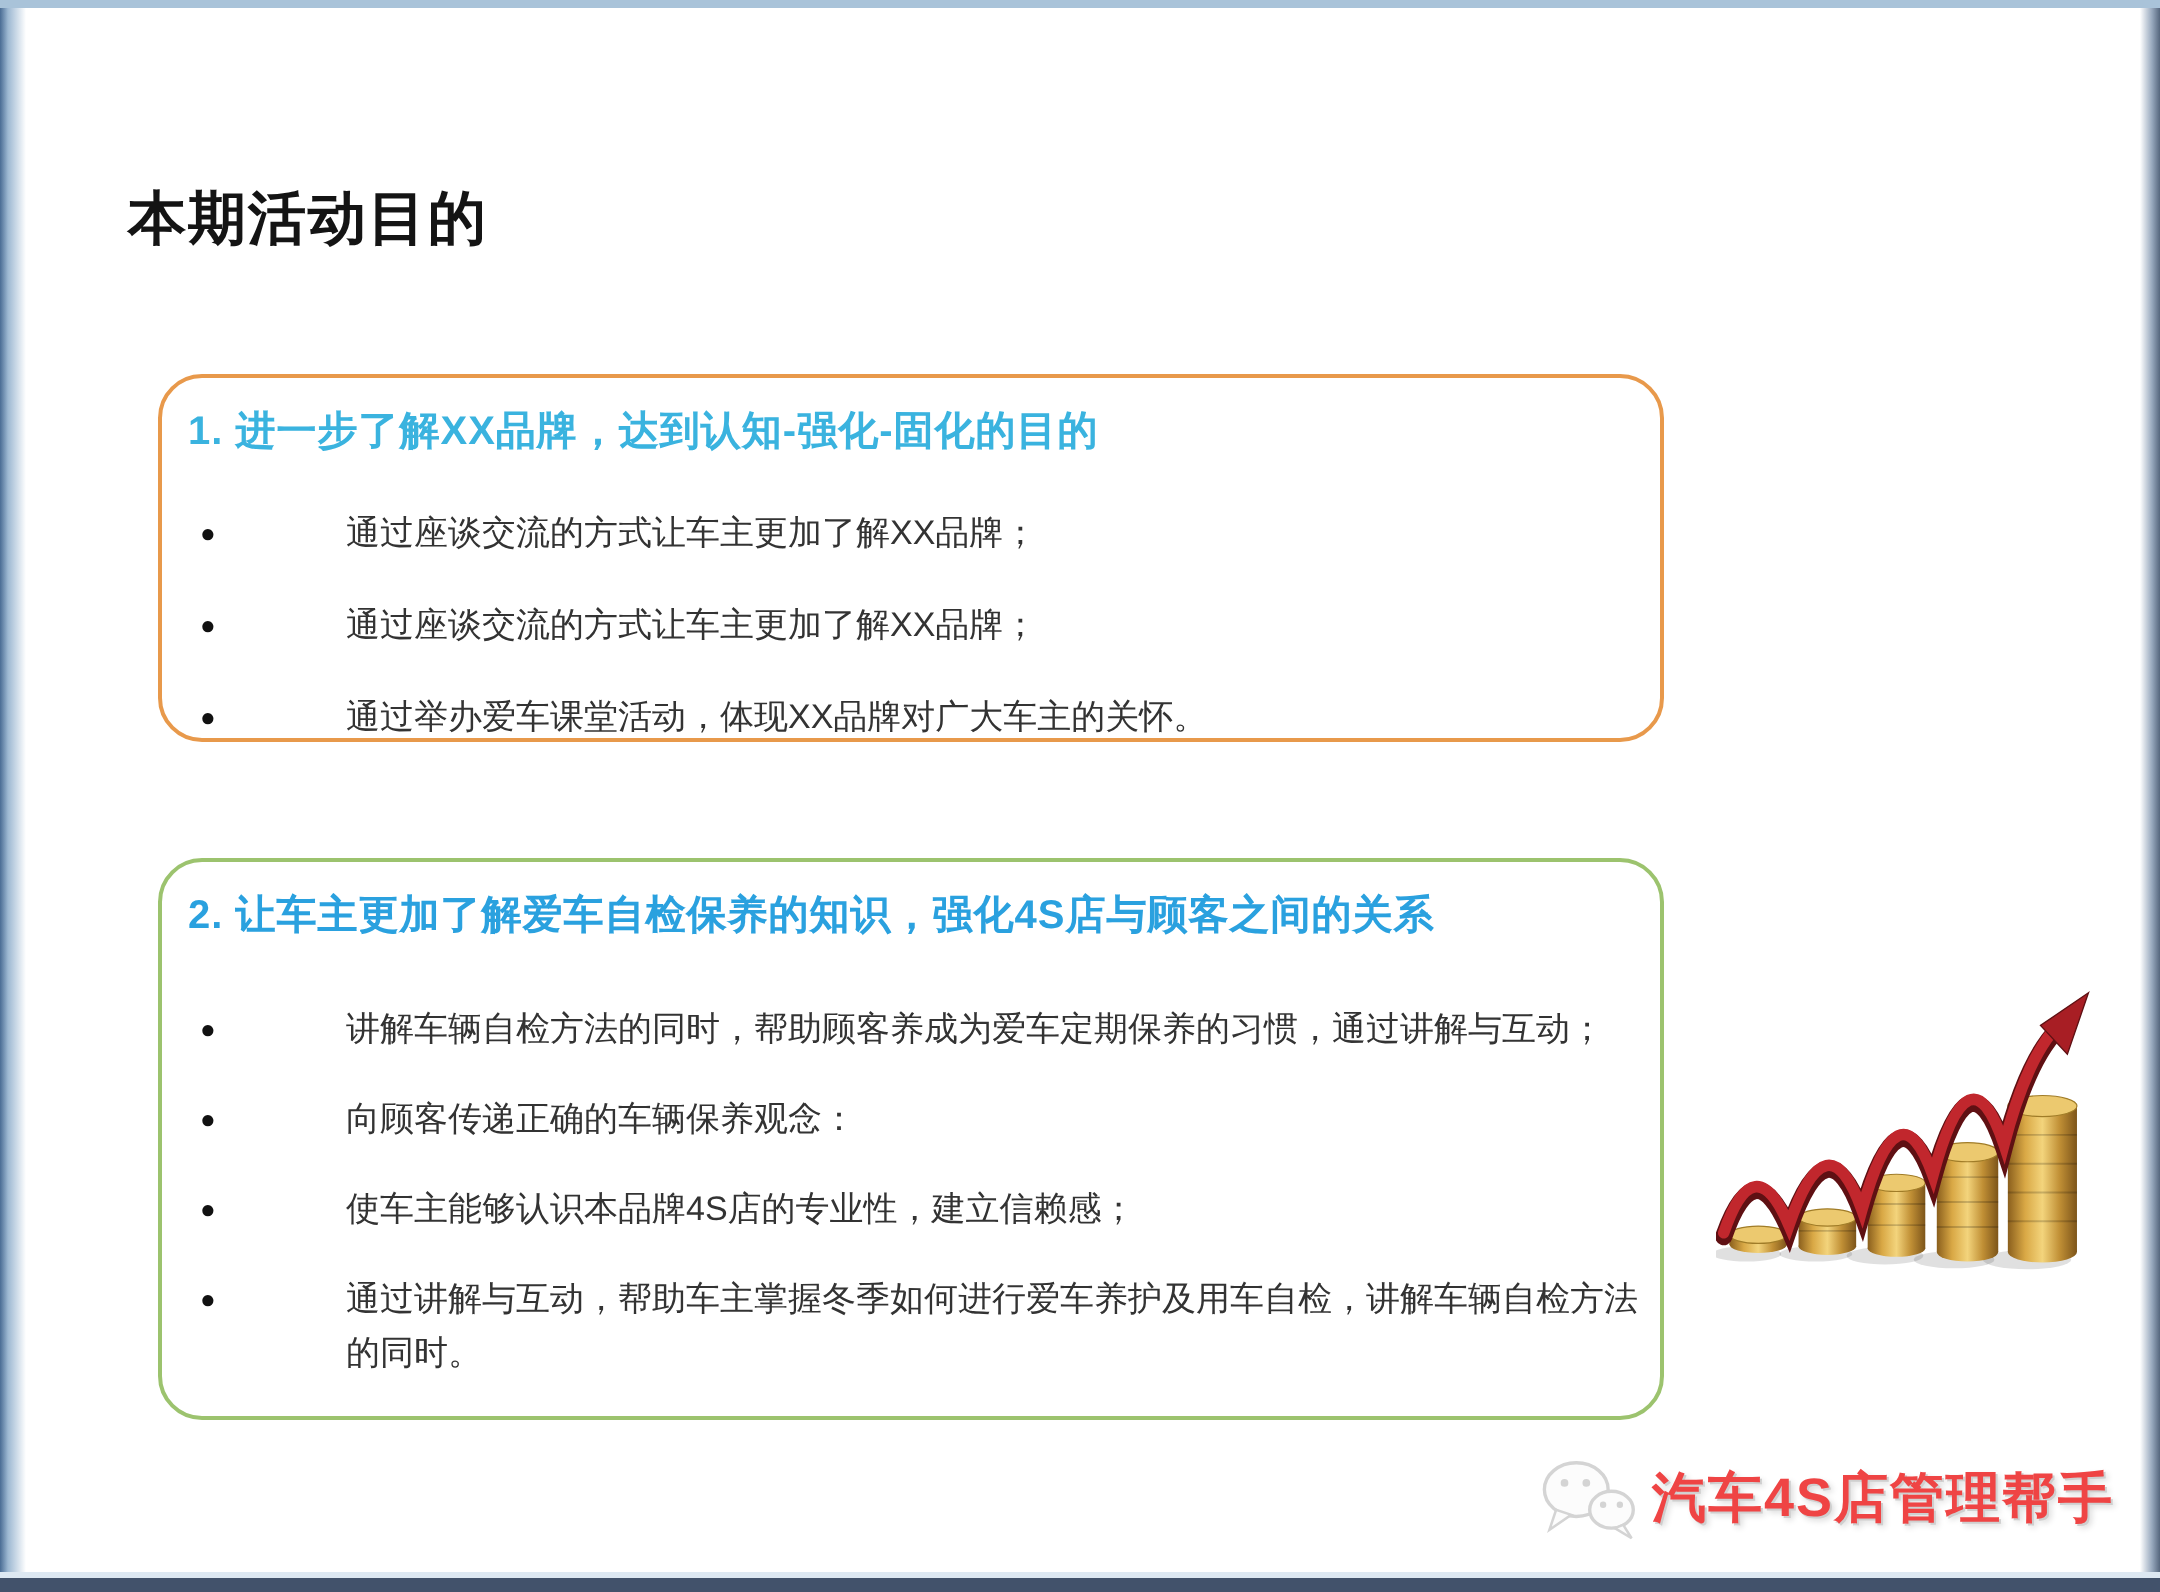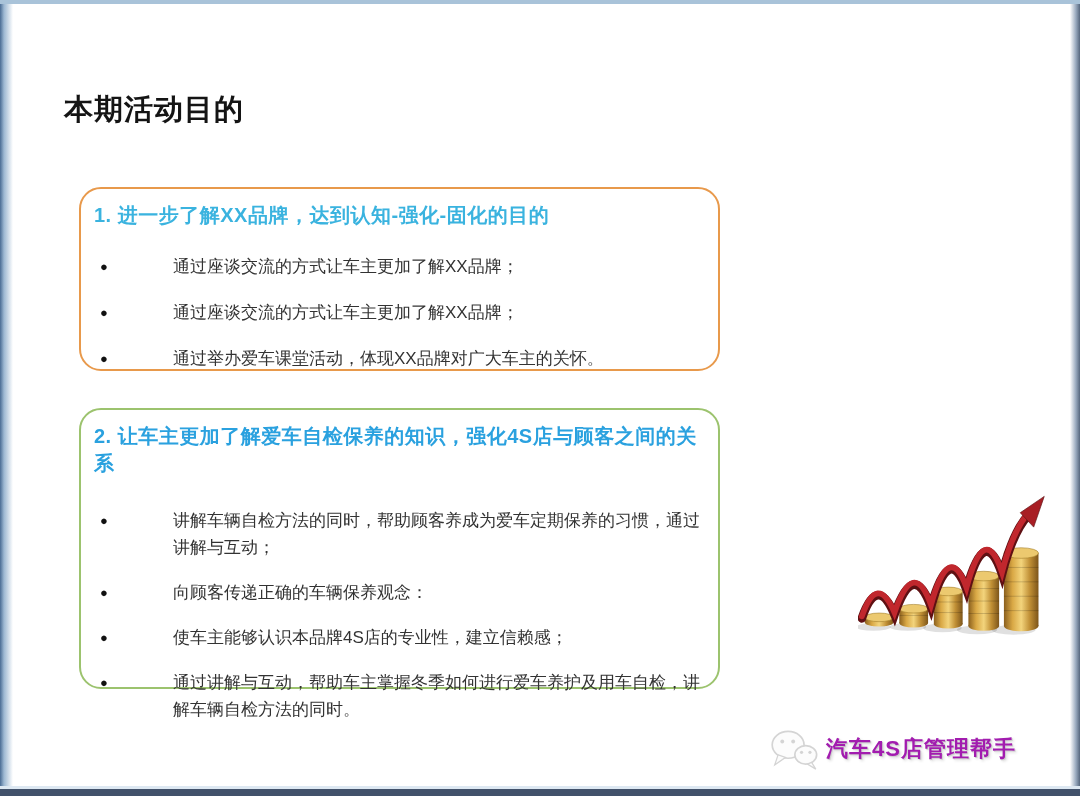--- a/index.html
+++ b/index.html
@@ -35,32 +35,32 @@
     position: absolute; left: 0; right: 0; bottom: 0; height: 7px;
     background: var(--bottom-bar, #42526B);
   }
   .page-title {
     position: absolute; left: 64px; top: 90px;
     font-size: 29px; font-weight: 700;
     color: var(--title-color, #141414);
     letter-spacing: 1px;
   }
   .goal-box {
-    position: absolute; left: 79px; width: 641px;
+    position: absolute; left: 79px; width: 753px;
     background: #ffffff;
     border-radius: 22px;
     box-sizing: border-box;
     padding: 13px 4px 0 13px;
   }
   .goal-box.box1 {
     top: 187px; height: 184px;
     border: 2px solid var(--box1-border, #E8994B);
   }
   .goal-box.box2 {
-    top: 408px; height: 281px;
+    top: 429px; height: 281px;
     border: 2px solid var(--box2-border, #9CC36E);
   }
   .box-heading {
     font-size: 20px; font-weight: bold;
     letter-spacing: 0.5px;
   }
   .box1 .box-heading { color: var(--accent-blue-1, #3AB3DF); }
   .box2 .box-heading { color: var(--accent-blue-2, #2AA1DF); }
   .bullet-list { margin: 0; padding: 0; list-style: none; }
   .box1 .bullet-list { margin-top: 24px; }
@@ -82,22 +82,22 @@
   .coins-illustration {
     position: absolute; left: 858px; top: 490px;
     width: 192px; height: 152px;
   }
   .watermark {
     position: absolute; left: 768px; top: 727px;
     display: flex; align-items: center; gap: 6px;
   }
   .watermark-icon { width: 52px; height: 44px; }
   .watermark-text {
-    font-size: 22px; font-weight: bold;
-    color: #a21caf;
+    font-size: 27px; font-weight: bold;
+    color: #ef4444;
     text-shadow: 1px 1px 0 var(--watermark-gray, #CFCFCF), 2px 2px 3px #d9d9d9;
     letter-spacing: 1px;
     white-space: nowrap;
   }
 </style>
 </head>
 <body>
 
 <div class="slide">
 

